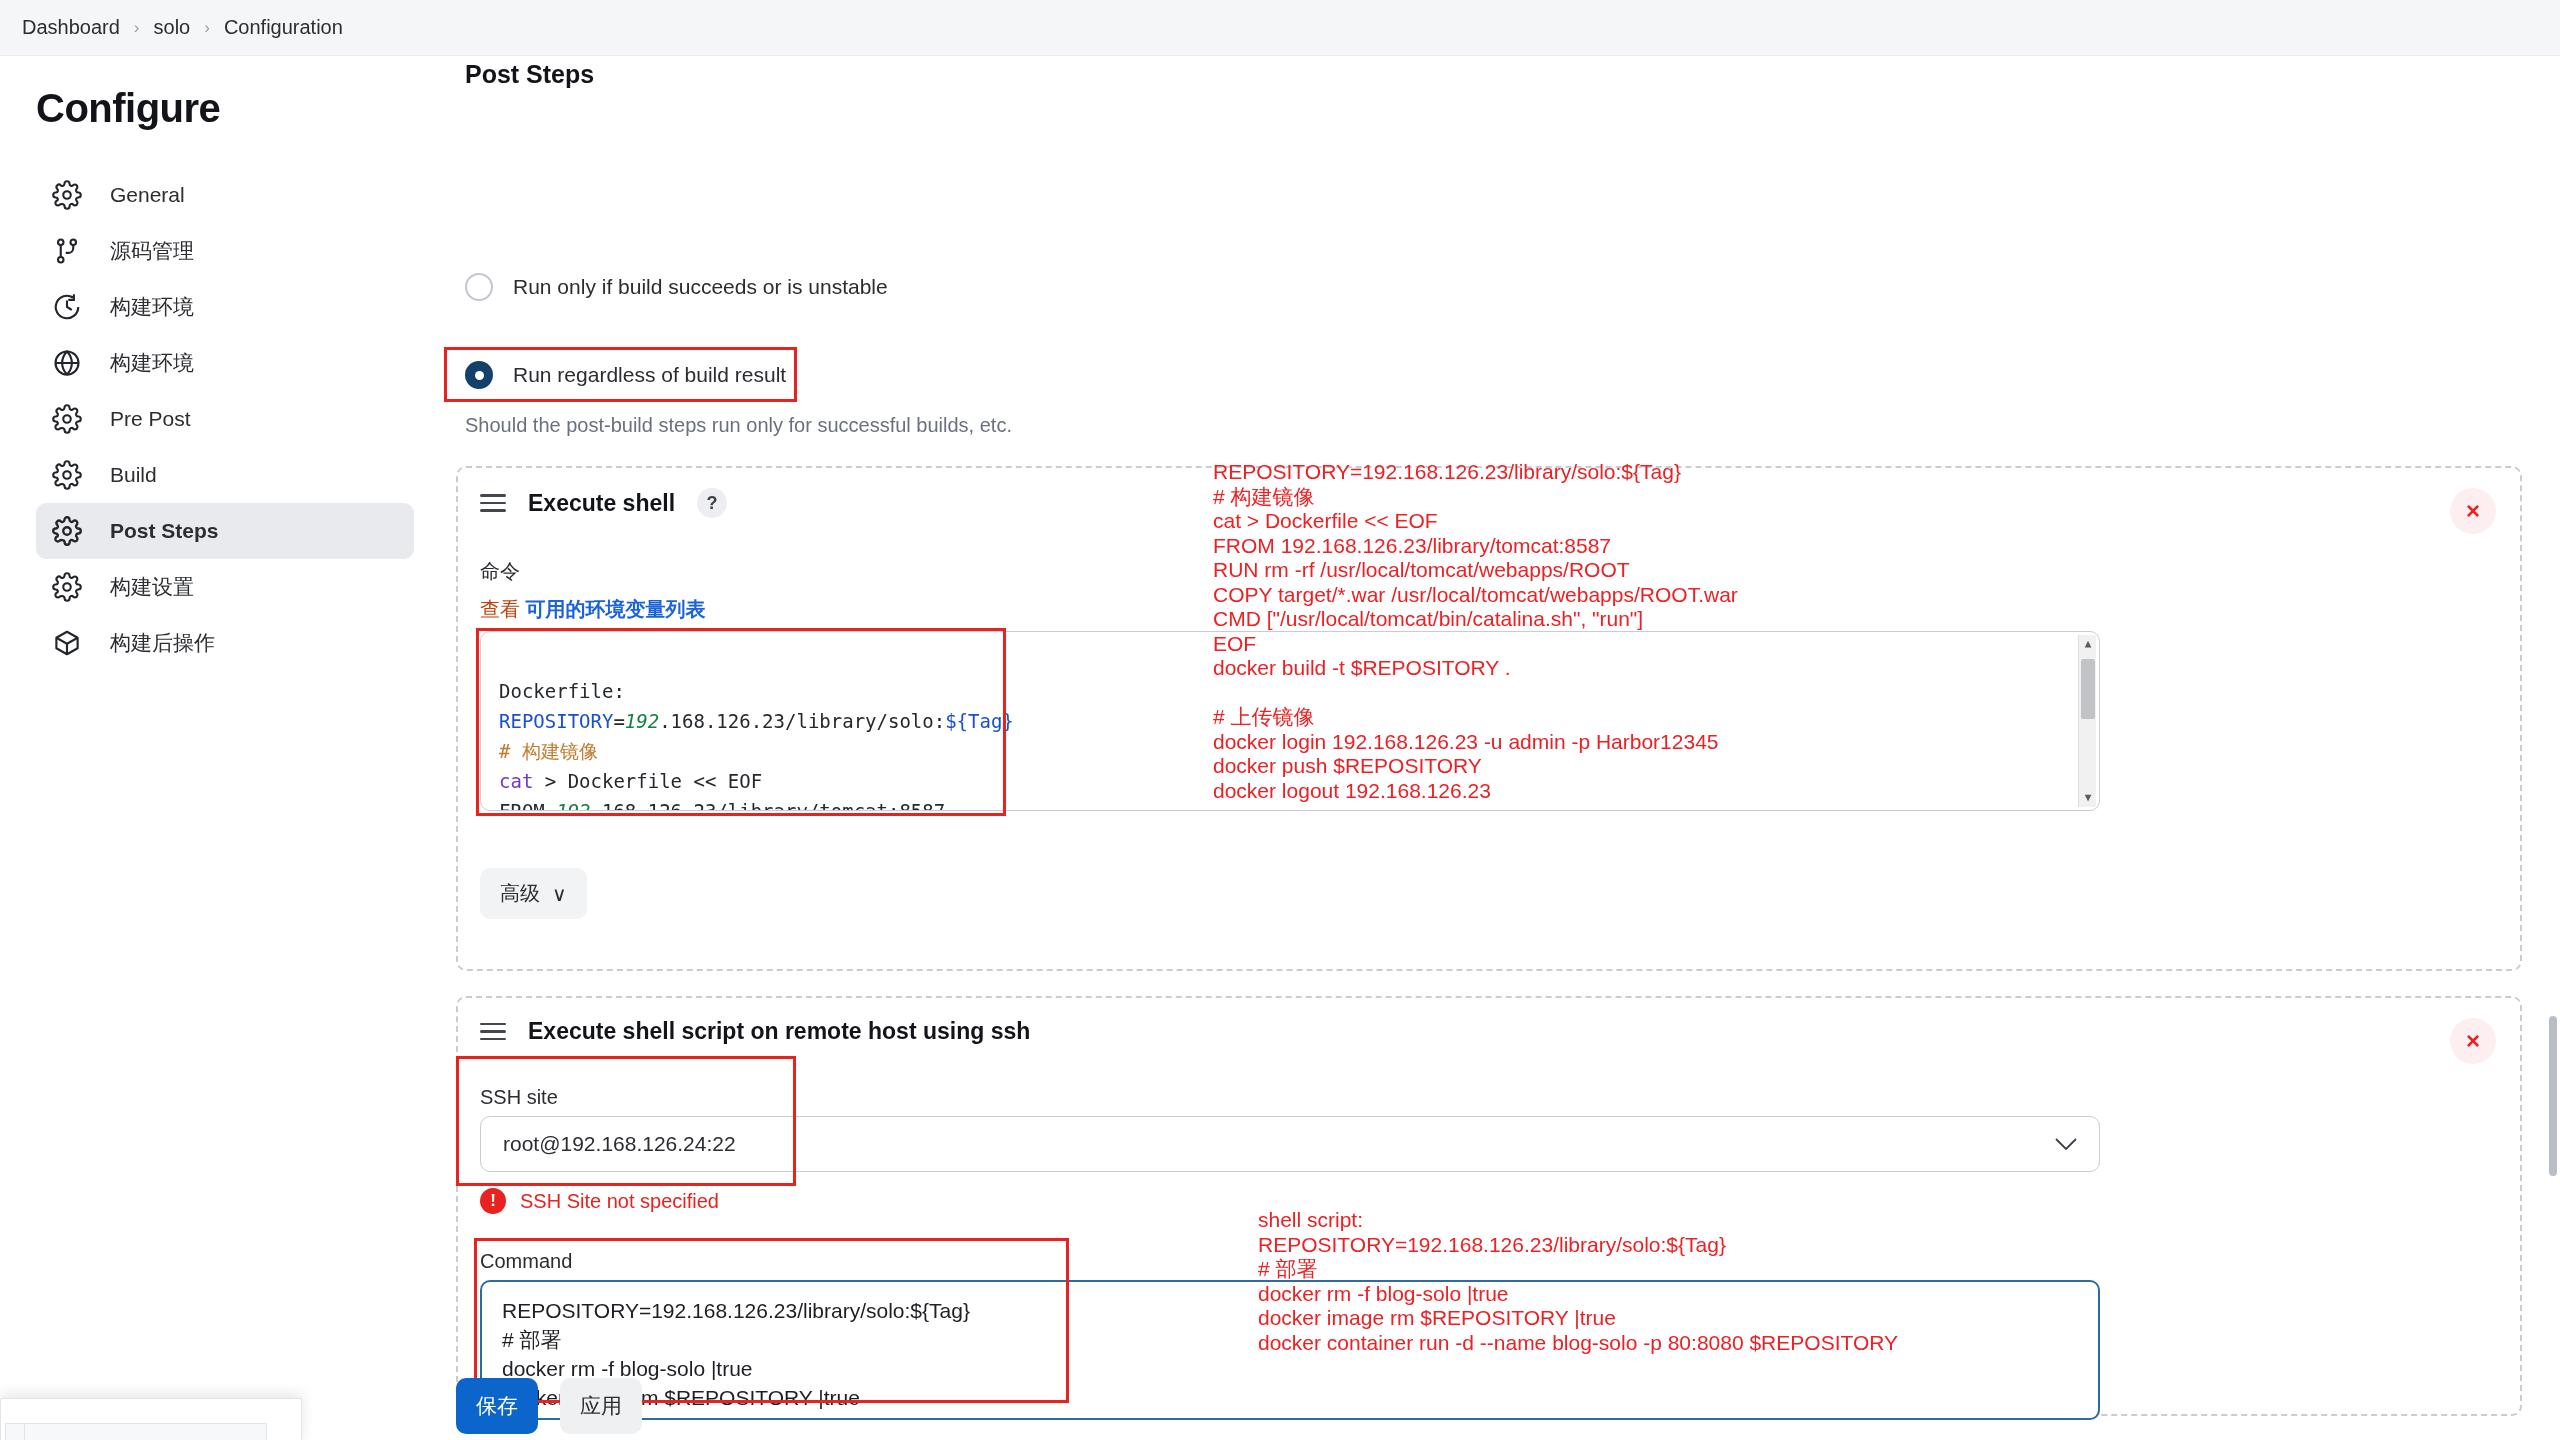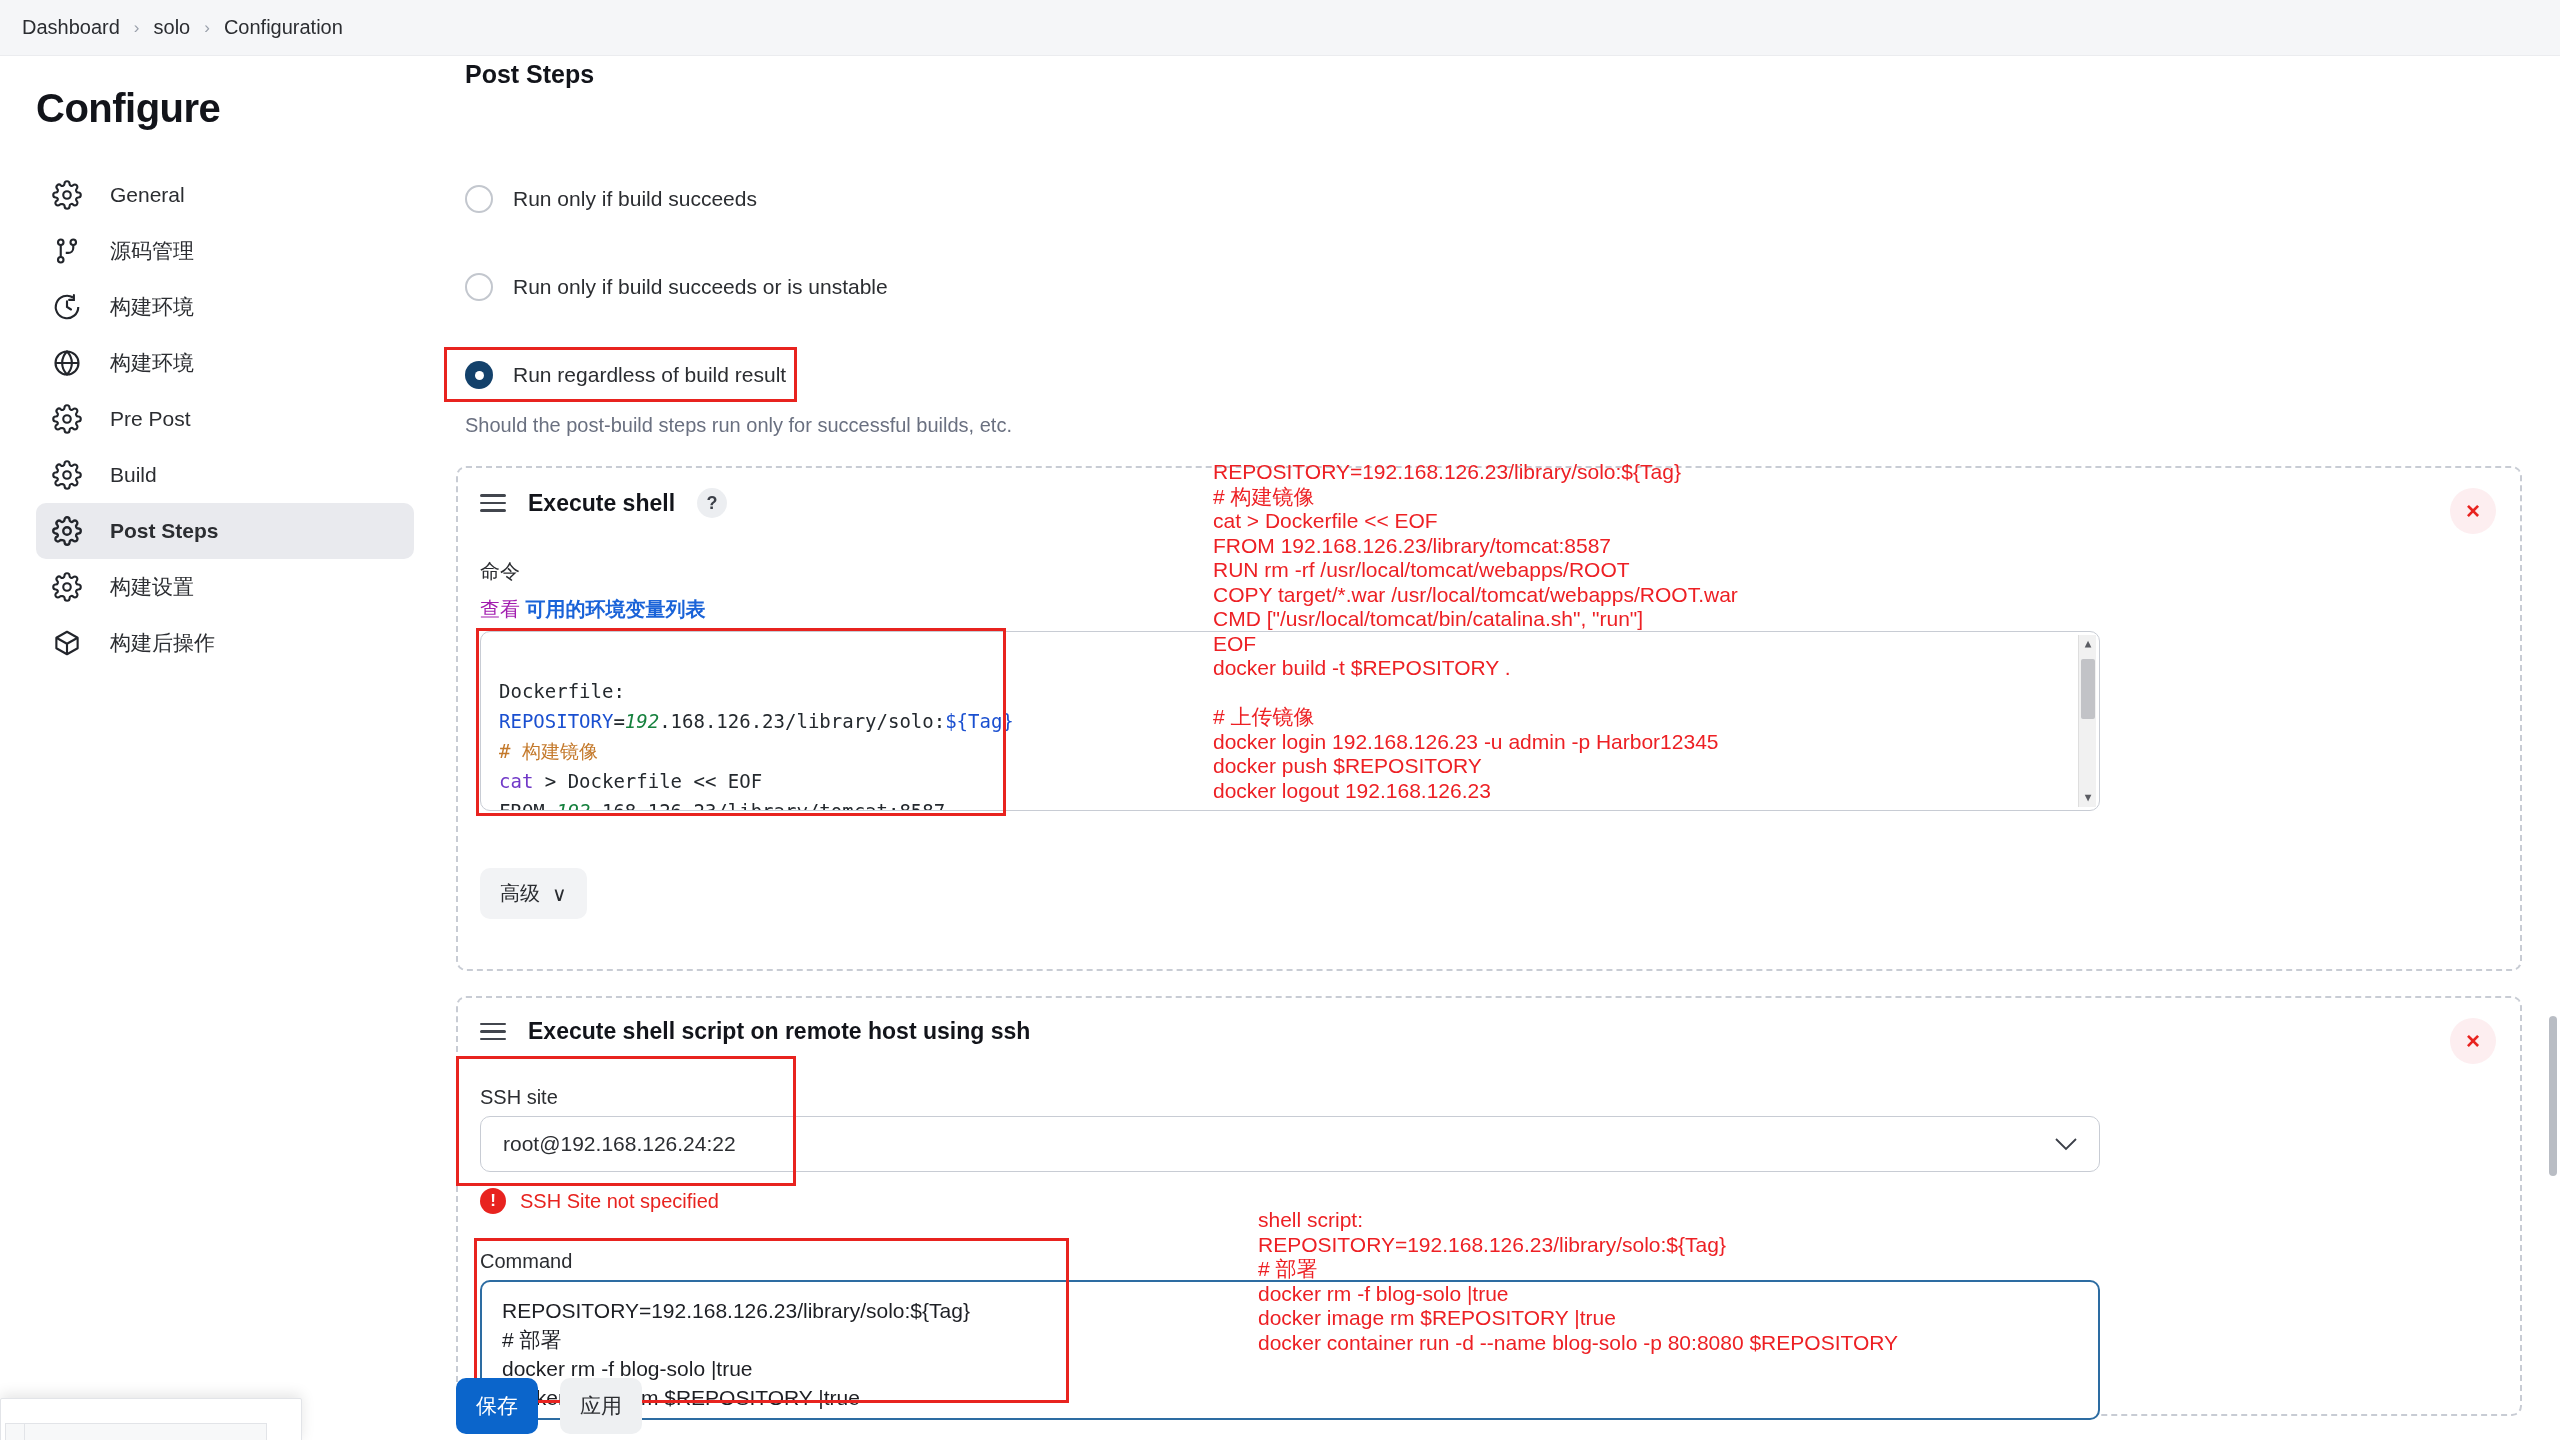--- a/index.html
+++ b/index.html
@@ -129,21 +129,21 @@
     position: absolute; right: 24px; top: 20px;
     width: 46px; height: 46px; border-radius: 50%;
     background: #fdeef0; color: #e8231f;
     display: flex; align-items: center; justify-content: center;
     font-size: 24px; font-weight: 700; cursor: pointer;
   }
   .field-label {
     font-size: 20px; color: #2b2d31;
   }
   .link-blue { color: #1a63d8; font-weight: 700; cursor: pointer; }
-  .link-grey { color: #a21caf; }
+  .link-grey { color: #c2410c; }
 
   
   .codearea {
     position: absolute;
     border: 1.5px solid #c8ccd4;
     border-radius: 10px;
     background: #fff;
     overflow: hidden;
     font-family: "DejaVu Sans Mono", "Liberation Mono", monospace;
     font-size: 19px;
@@ -381,24 +381,20 @@
           </svg>
         </span>
       <span>构建后操作</span>
     </div>
   </div>
 
   <div class="main">
 
     <div class="section-title">Post Steps</div>
 
-    <div class="radio-row" style="top:117px;">
-      <span class="radio"></span>
-      <span>Run only if build succeeds</span>
-    </div>
 
     <div class="radio-row" style="top:205px;">
       <span class="radio"></span>
       <span>Run only if build succeeds or is unstable</span>
     </div>
 
     <div class="radio-row" style="top:293px;">
       <span class="radio checked"></span>
       <span>Run regardless of build result</span>
     </div>

